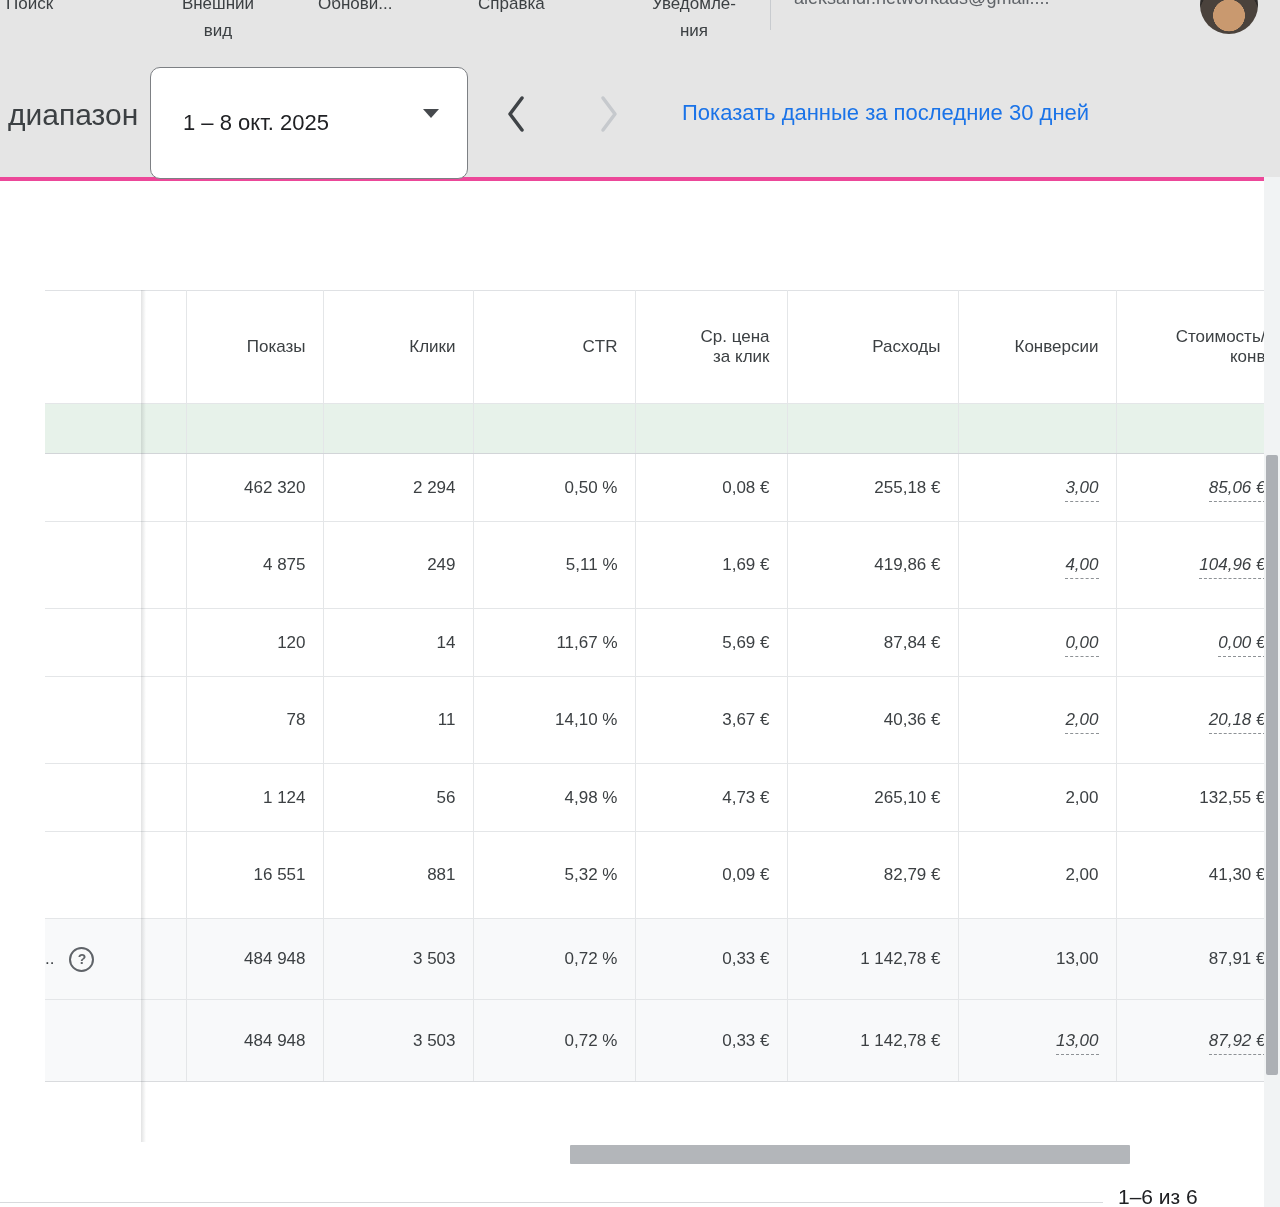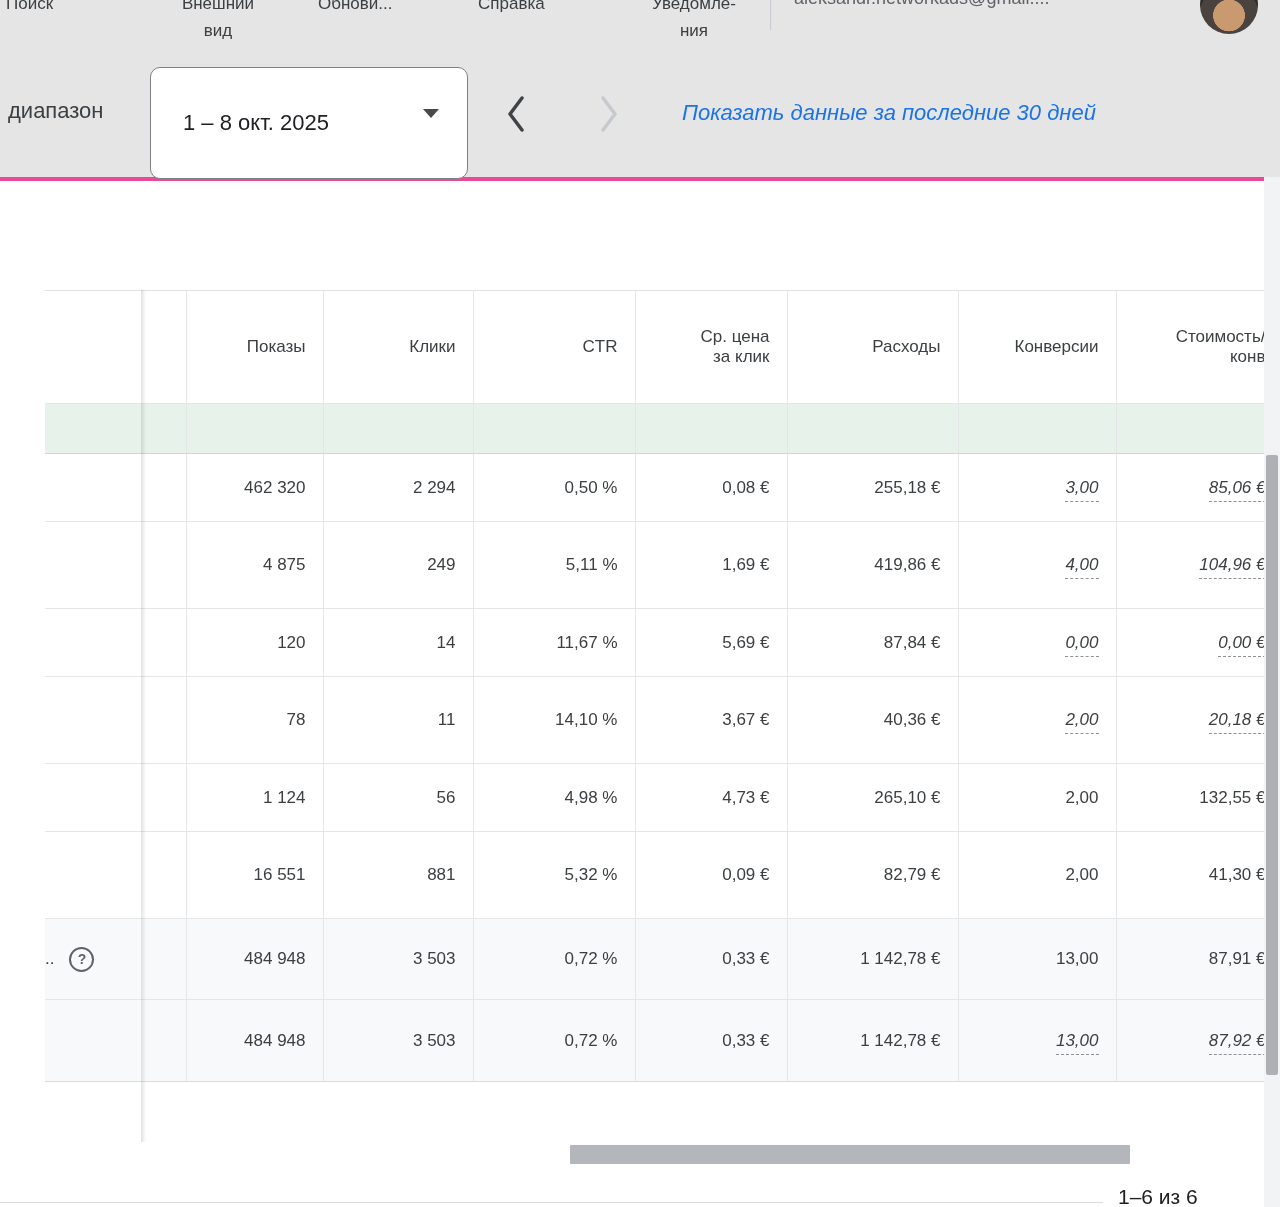--- a/index.html
+++ b/index.html
@@ -44,21 +44,21 @@
   .tb-avatar {
     position:absolute; left:1200px; top:-24px;
     width:58px; height:58px; border-radius:50%;
     background:radial-gradient(circle at 50% 68%, #c9996f 0 32%, #4a423c 33% 60%, #2d2a28 61% 100%);
     cursor:pointer;
   }
 
   
   .range-label {
     position:absolute; left:8px; top:98px;
-    font-size:22px; color:#3c4043;
+    font-size:30px; color:#3c4043;
   }
   .date-dropdown {
     position:absolute; left:150px; top:67px;
     width:318px; height:112px;
     background:#ffffff;
     border:1.5px solid #7d8084; border-radius:10px;
     box-sizing:border-box;
     display:flex; align-items:center;
     cursor:pointer;
   }
@@ -70,21 +70,20 @@
     border-right:8px solid transparent;
     border-top:9px solid #46494d;
   }
   .chev { position:absolute; cursor:pointer; }
   .chev-prev { left:501px; top:92px; }
   .chev-next { left:594px; top:92px; }
   .link-30 {
     position:absolute; left:682px; top:100px;
     font-size:22px; font-weight:500; color:#1a73e8;
     cursor:pointer;
-    font-style:italic;
   }
 
   
   table.gads {
     position:absolute; left:0; top:290px;
     width:1264px;
     border-collapse:collapse; table-layout:fixed;
     background:#fff;
     margin-left:45px;
   }

